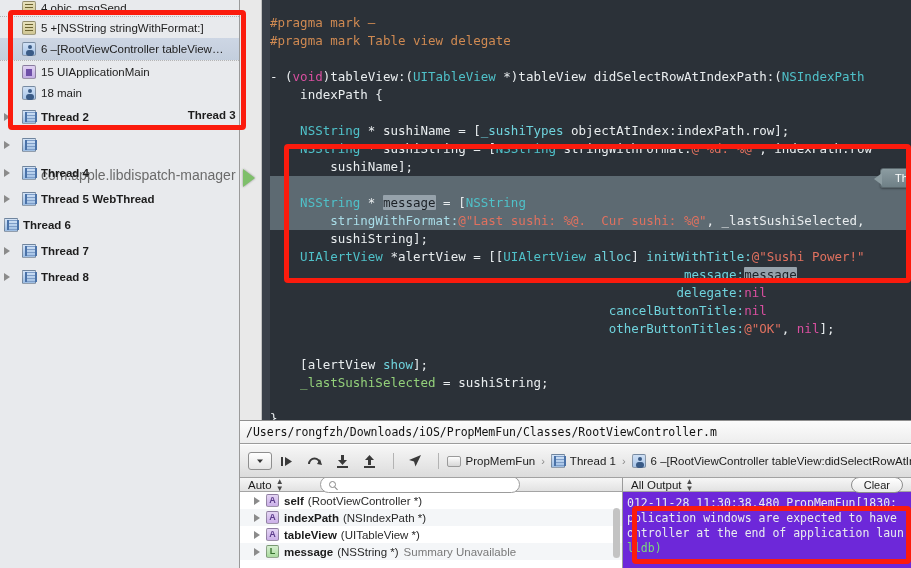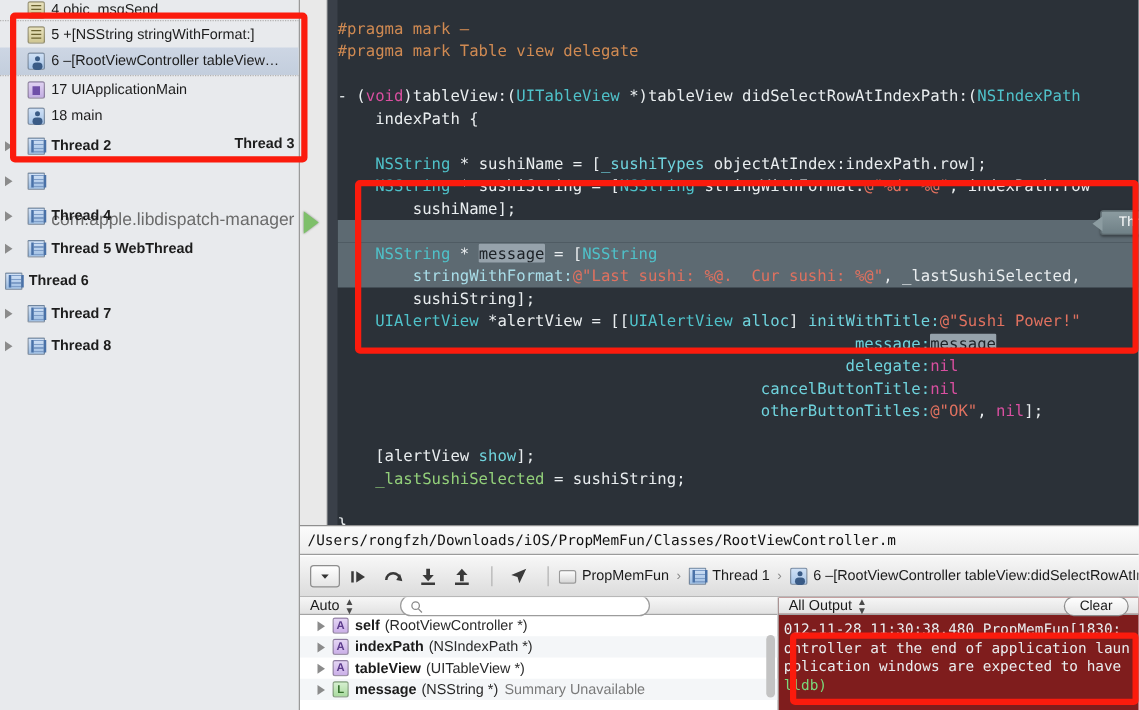--- a/index.html
+++ b/index.html
@@ -230,21 +230,21 @@
   #vars {
     width: 383px; height: 100%;
     border-right: 1px solid #9b9b9b;
     position: relative;
     background: #ffffff;
     overflow: hidden;
   }
   #console {
     flex: 1; height: 100%;
     position: relative;
-    background: #7f1d1d;
+    background: #6d28d9;
     overflow: hidden;
   }
   .pane-head {
     height: 14px;
     background: linear-gradient(#f6f6f6,#e2e2e2);
     border-bottom: 1px solid #a4a4a4;
     display: flex; align-items: center;
     padding: 0 8px;
     font-size: 11.5px; color: #1b1b1b;
   }
@@ -350,21 +350,21 @@
     </div>
 
     <div class="nav-row stack selected">
       <span class="ic user"></span>
       <span class="nav-label">6 –[RootViewController tableView…</span>
     </div>
 
 
     <div class="nav-row stack row-sep">
       <span class="ic system"></span>
-      <span class="nav-label">17 UIApplicationMain</span>
+      <span class="nav-label">15 UIApplicationMain</span>
     </div>
 
     <div class="nav-row stack">
       <span class="ic user"></span>
       <span class="nav-label">18 main</span>
     </div>
 
     <div class="nav-row thread" style="padding-left:22px;">
       <span class="disclosure"></span>
       <span class="ic thread"></span>
@@ -537,22 +537,22 @@
           <span>All Output</span>
           <span class="stepper">
               <span>▲</span>
               <span>▼</span>
             </span>
         </span>
         <span class="clear-btn">Clear</span>
       </div>
       <div style="padding-top:4px;">
         <div class="console-line">012-11-28 11:30:38.480 PropMemFun[1830:</div>
+        <div class="console-line">pplication windows are expected to have</div>
         <div class="console-line">ontroller at the end of application laun</div>
-        <div class="console-line">pplication windows are expected to have</div>
         <div class="console-line prompt">lldb)</div>
       </div>
     </div>
   </div>
 
   <div class="annot" id="annot-stack"></div>
   <div class="annot" id="annot-code"></div>
   <div class="annot" id="annot-console"></div>
 
 </div>

